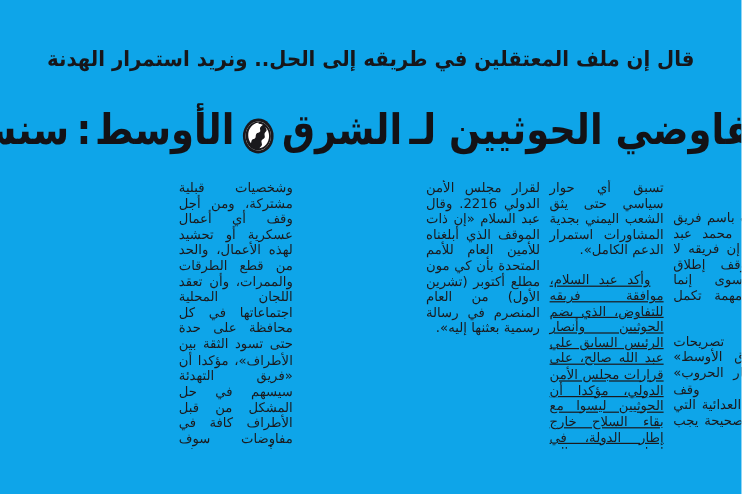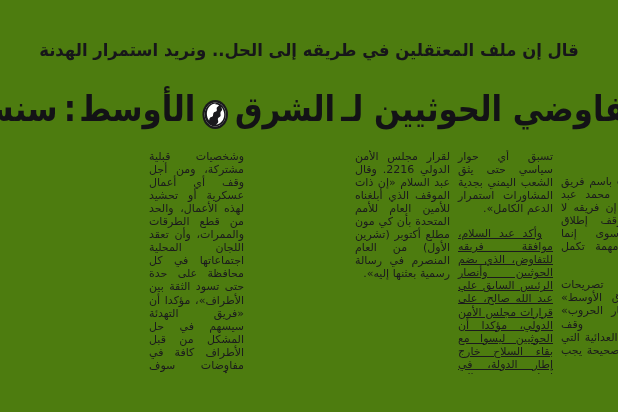--- a/index.html
+++ b/index.html
@@ -5,21 +5,21 @@
 <style>
   html, body {
     margin: 0;
     padding: 0;
     background: #ffffff;
   }
   #page {
     position: relative;
     width: 618px;
     height: 412px;
-    background: #4d7c0f;
+    background: #0ea5e9;
     overflow: hidden;
     font-family: "DejaVu Sans", "Liberation Sans", sans-serif;
   }
 
   
   #kicker {
     position: absolute;
     top: 40px;
     left: 0;
     width: 618px;

